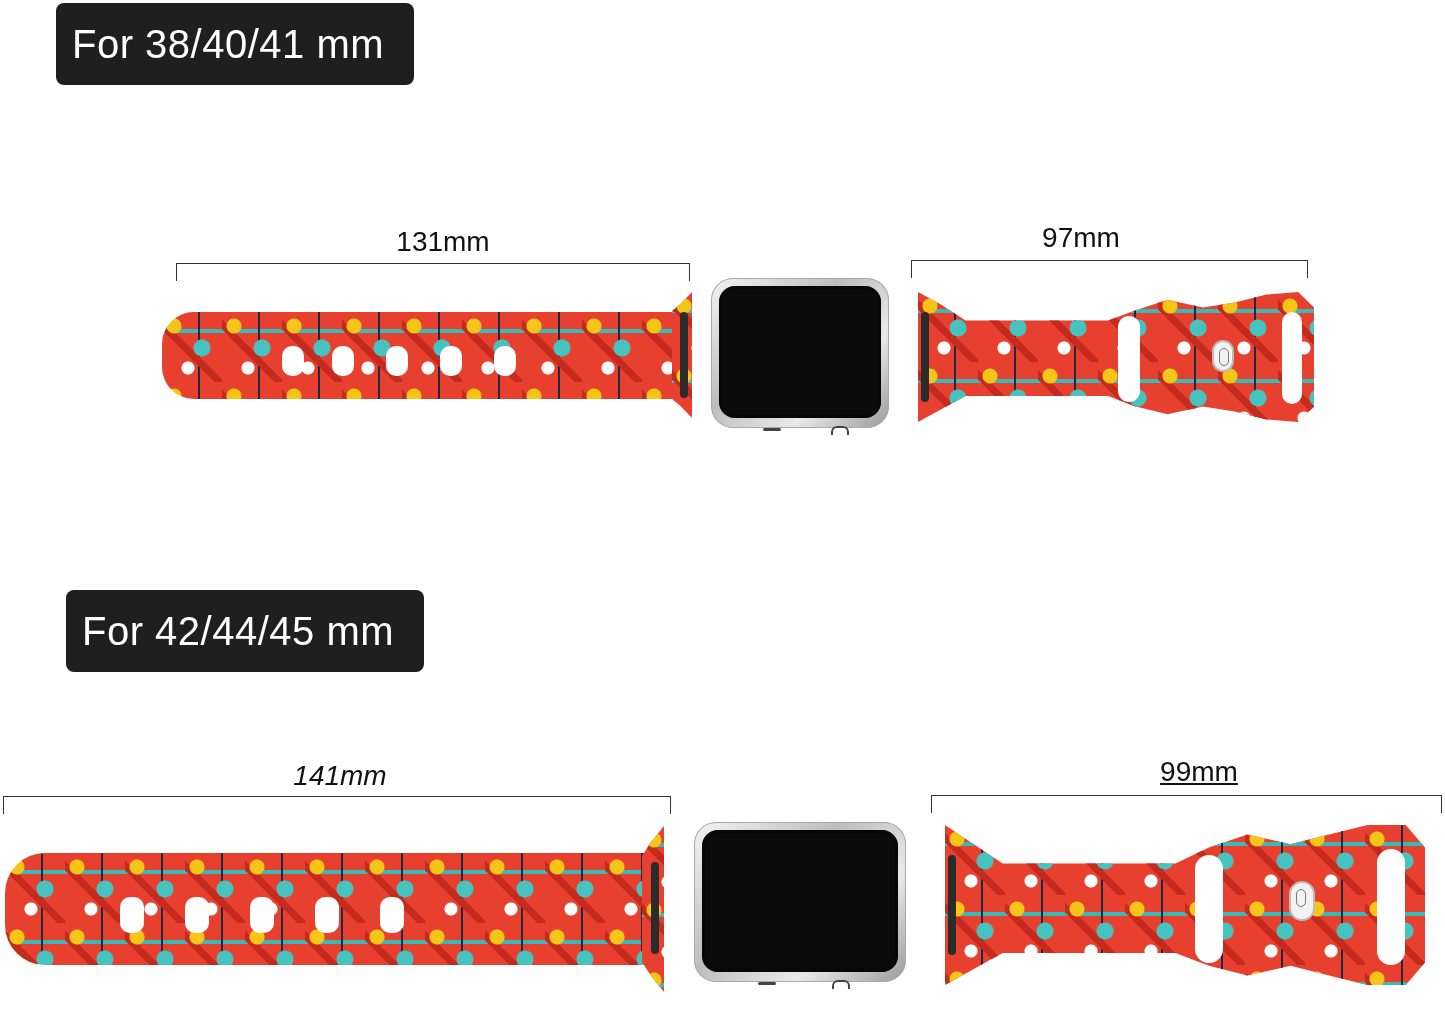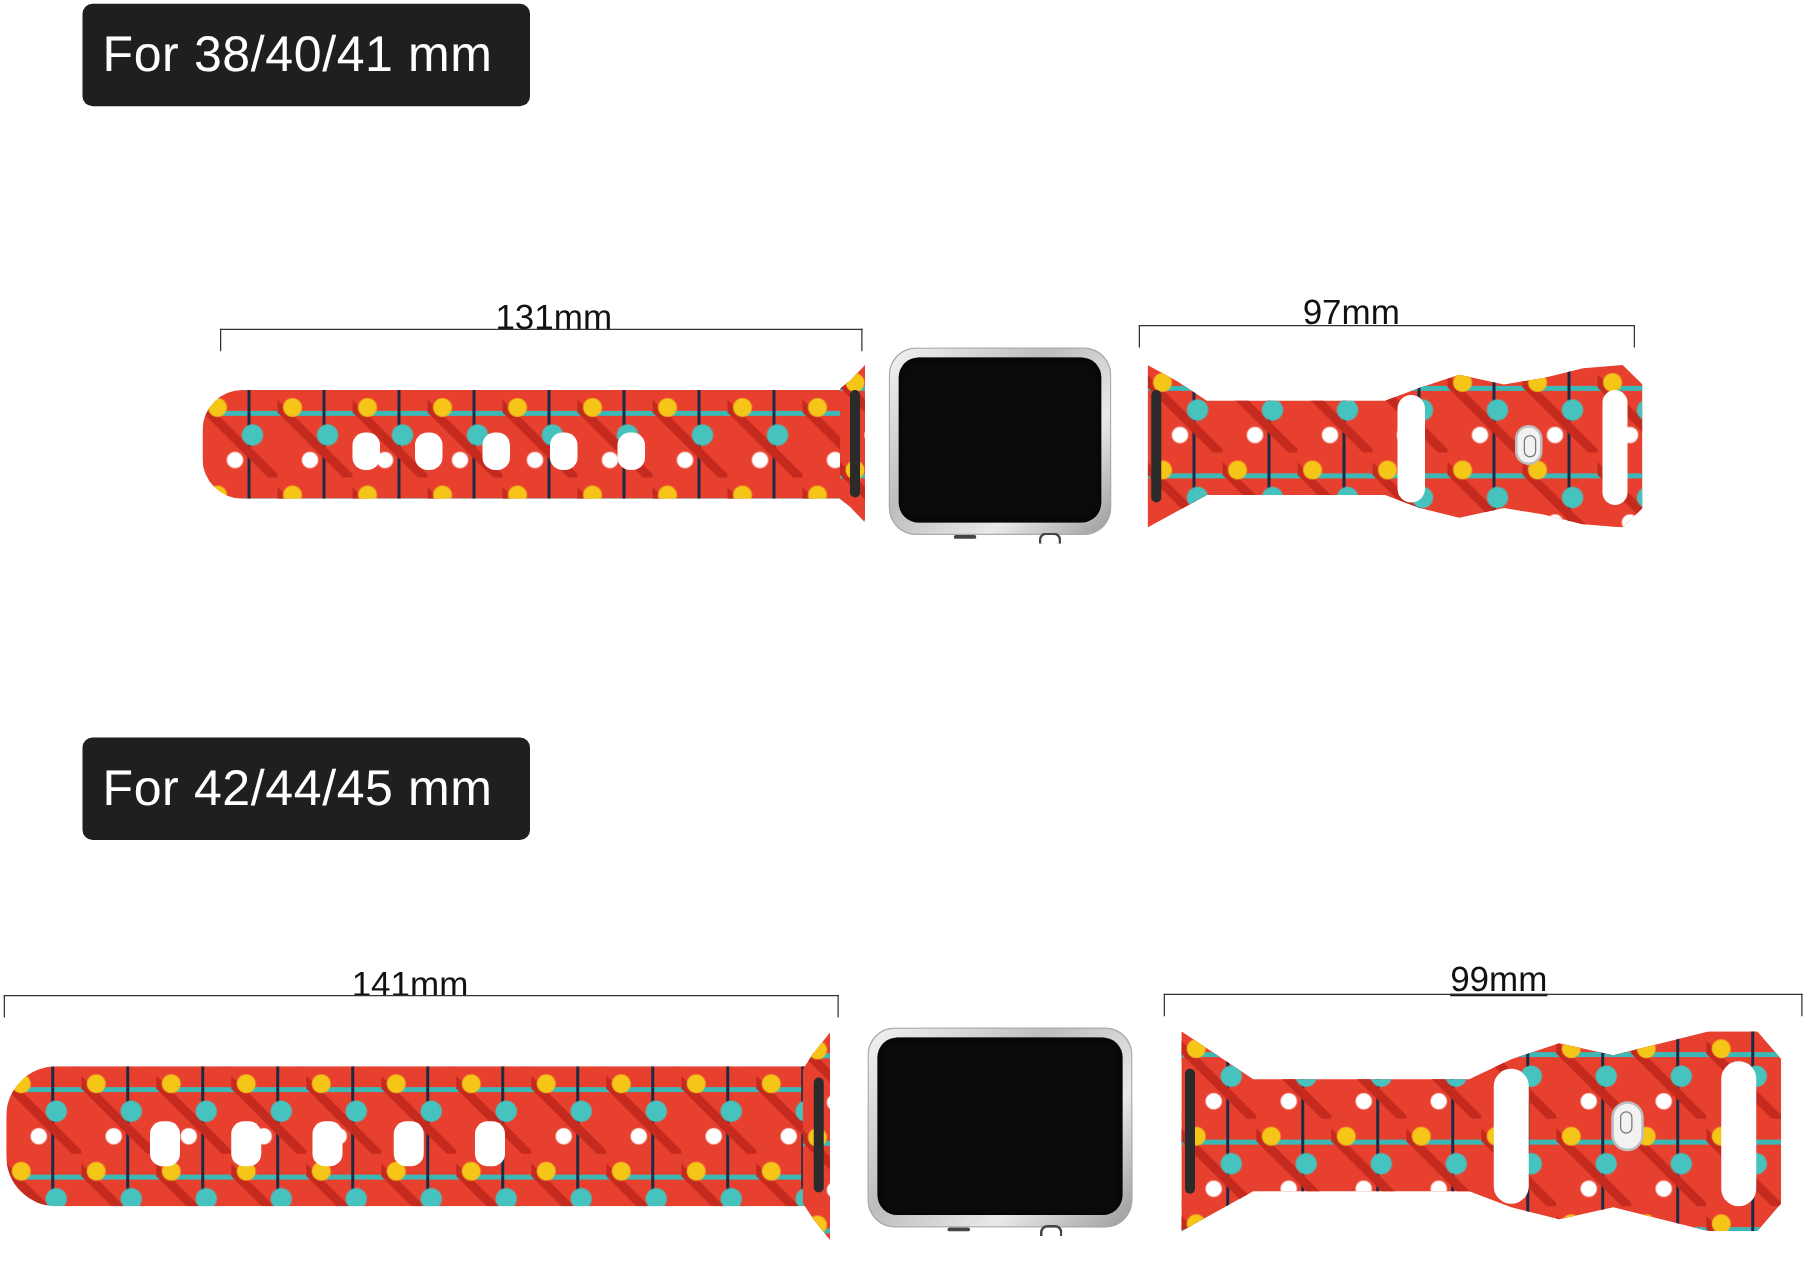--- a/index.html
+++ b/index.html
@@ -1,18 +1,18 @@
 <!DOCTYPE html>
 <html><head>
 <meta charset="utf-8">
 <style>
   html,body{margin:0;padding:0;background:#ffffff;}
   body{width:1445px;height:1017px;position:relative;overflow:hidden;font-family:"Liberation Sans",sans-serif;}
   .size-badge{position:absolute;background:#1f1f1f;border-radius:8px;color:#fff;font-size:40px;line-height:82px;height:82px;box-sizing:border-box;padding:0 16px;white-space:nowrap;letter-spacing:0.5px;}
-  .dim-label{position:absolute;font-size:28px;color:#111;text-align:center;transform:translateX(-50%);white-space:nowrap;margin-top:12px;}
+  .dim-label{position:absolute;font-size:28px;color:#111;text-align:center;transform:translateX(-50%);white-space:nowrap;}
   .dim-line{position:absolute;border-top:1.5px solid #333;border-left:1.5px solid #333;border-right:1.5px solid #333;height:18px;box-sizing:border-box;}
   .band{position:absolute;overflow:hidden;}
   .pattern{
     background-color:#e8402e;
     background-image:
       radial-gradient(circle at 12px 14px,#f5c518 0 7px,transparent 8px),
       radial-gradient(circle at 40px 36px,#46c2bf 0 8px,transparent 9px),
       radial-gradient(circle at 26px 56px,#ffffff 0 6px,transparent 7px),
       linear-gradient(45deg,transparent 40%,#c52a1f 40% 48%,transparent 48%),
       linear-gradient(90deg,transparent 60%,#1e2a44 60% 64%,transparent 64%),
@@ -25,21 +25,21 @@
   .watch .screen{position:absolute;left:8px;top:8px;right:8px;bottom:10px;border-radius:16px;background:#0b0b0b;box-shadow:inset 0 0 6px #000;}
   .watch .crown{position:absolute;width:14px;height:7px;border:2px solid #444;border-bottom:none;border-radius:6px 6px 0 0;bottom:-7px;}
   .watch .btn{position:absolute;width:18px;height:3px;background:#444;border-radius:2px;bottom:-3px;}
   .buckle{position:absolute;width:22px;height:32px;border-radius:11px;background:#f2f2f2;border:2px solid #bcbcbd;box-sizing:border-box;}
   .buckle::after{content:"";position:absolute;left:5px;top:6px;width:8px;height:16px;border:1.5px solid #777;border-radius:5px;}
   .pins{position:absolute;width:8px;background:#2b2b2b;border-radius:4px;}
 </style>
 </head>
 <body>
 
-<div class="size-badge" style="left:66px;top:3px;width:358px;">
+<div class="size-badge" style="left:56px;top:3px;width:358px;">
   <span>For 38/40/41 mm</span>
 </div>
 
 <div class="dim-label" style="left:443px;top:226px;">131mm</div>
 <div class="dim-line" style="left:176px;top:263px;width:514px;"></div>
 <div class="band pattern" style="left:162px;top:312px;width:520px;height:87px;border-radius:32px 0 0 32px;">
   <div class="hole" style="left:120px;top:34px;width:22px;height:30px;"></div>
   <div class="hole" style="left:170px;top:34px;width:22px;height:30px;"></div>
   <div class="hole" style="left:224px;top:34px;width:22px;height:30px;"></div>
   <div class="hole" style="left:278px;top:34px;width:22px;height:30px;"></div>
@@ -62,21 +62,21 @@
   <div class="hole" style="left:200px;top:24px;width:22px;height:86px;border-radius:11px;"></div>
   <div class="hole" style="left:364px;top:20px;width:20px;height:92px;border-radius:10px;"></div>
   <div class="pins" style="left:3px;top:20px;height:90px;"></div>
   <div class="buckle" style="left:294px;top:48px;"></div>
 </div>
 
 <div class="size-badge" style="left:66px;top:590px;width:358px;">
   <span>For 42/44/45 mm</span>
 </div>
 
-<div class="dim-label" style="left:328px;top:760px;">141mm</div>
+<div class="dim-label" style="left:340px;top:760px;font-style:italic;">141mm</div>
 <div class="dim-line" style="left:3px;top:796px;width:668px;"></div>
 <div class="band pattern" style="left:5px;top:853px;width:648px;height:112px;border-radius:40px 0 0 40px;">
   <div class="hole" style="left:115px;top:44px;width:24px;height:36px;"></div>
   <div class="hole" style="left:180px;top:44px;width:24px;height:36px;"></div>
   <div class="hole" style="left:245px;top:44px;width:24px;height:36px;"></div>
   <div class="hole" style="left:310px;top:44px;width:24px;height:36px;"></div>
   <div class="hole" style="left:375px;top:44px;width:24px;height:36px;"></div>
 </div>
 <div class="band pattern" style="left:642px;top:826px;width:22px;height:166px;clip-path:polygon(40% 10%,100% 0,100% 100%,40% 90%,0 82%,0 18%);">
   <div class="pins" style="left:9px;top:36px;height:92px;"></div>

